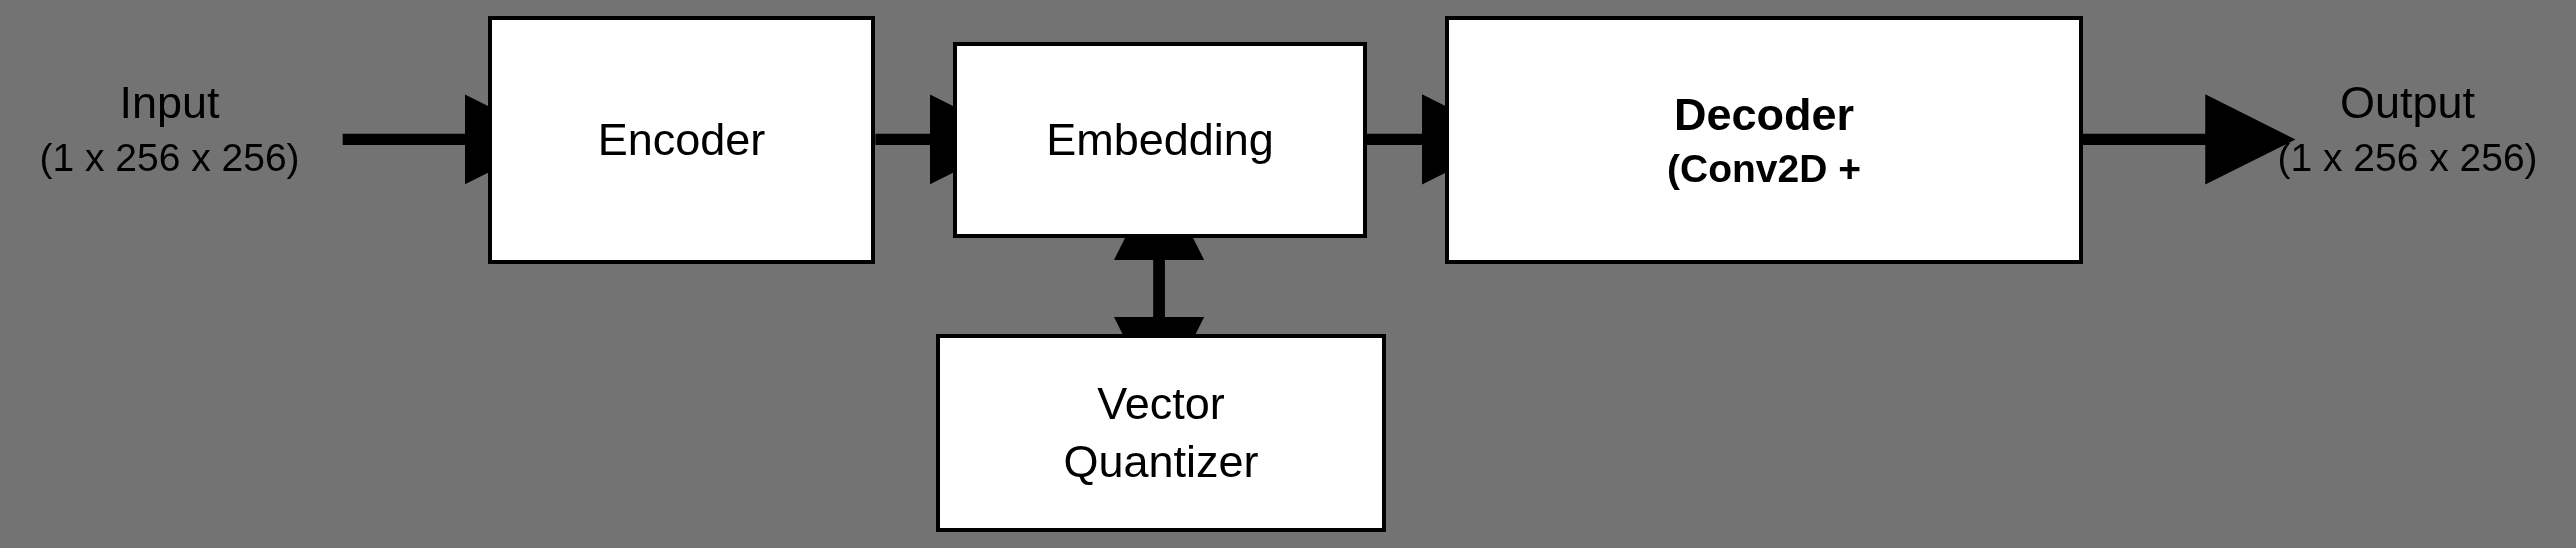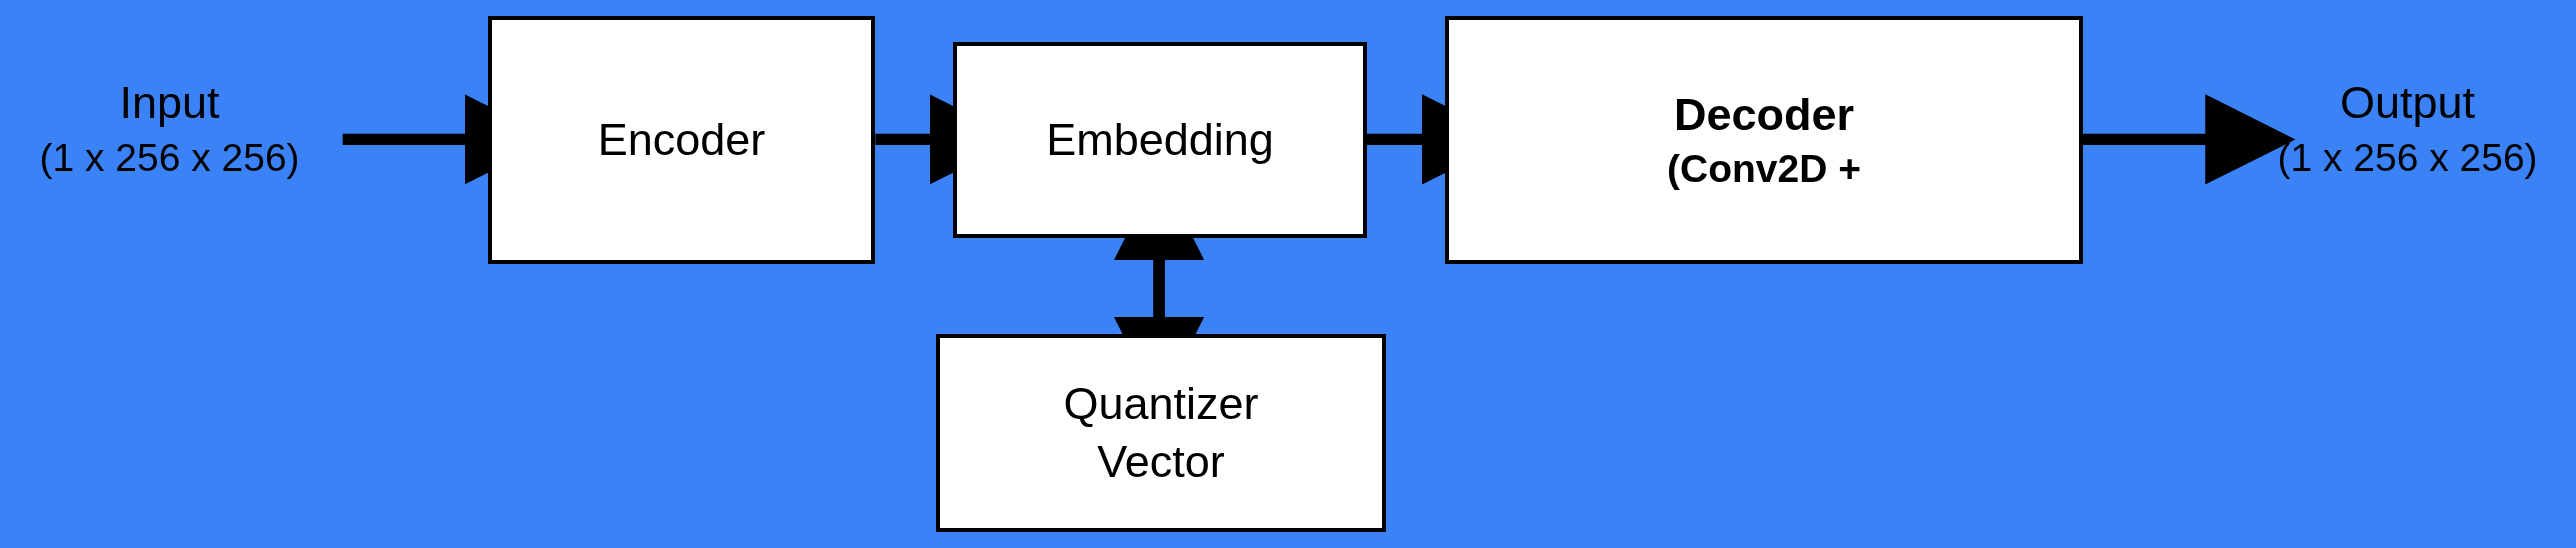--- a/index.html
+++ b/index.html
@@ -4,21 +4,21 @@
 <style>
   html, body {
     margin: 0;
     padding: 0;
     background: #ffffff;
   }
   #canvas {
     position: relative;
     width: 2576px;
     height: 548px;
-    background: #3b82f6;
+    background: #737373;
     overflow: hidden;
     font-family: "Liberation Sans", sans-serif;
     color: #000000;
   }
   .node {
     position: absolute;
     box-sizing: border-box;
     border: 4px solid #000000;
     background: #ffffff;
     display: flex;
@@ -119,22 +119,22 @@
   <div class="node" id="node-embedding">
     <span class="line t-56">Embedding</span>
   </div>
 
   <div class="node" id="node-decoder">
     <span class="line t-56">Decoder</span>
     <span class="line t-48">(Conv2D +</span>
   </div>
 
   <div class="node" id="node-vq">
+    <span class="line t-56">Vector</span>
     <span class="line t-56">Quantizer</span>
-    <span class="line t-56">Vector</span>
   </div>
 
   <div class="io-label" id="label-output">
     <span class="line t-56">Output</span>
     <span class="line t-48">(1 x 256 x 256)</span>
   </div>
 
 </div>
 
 

